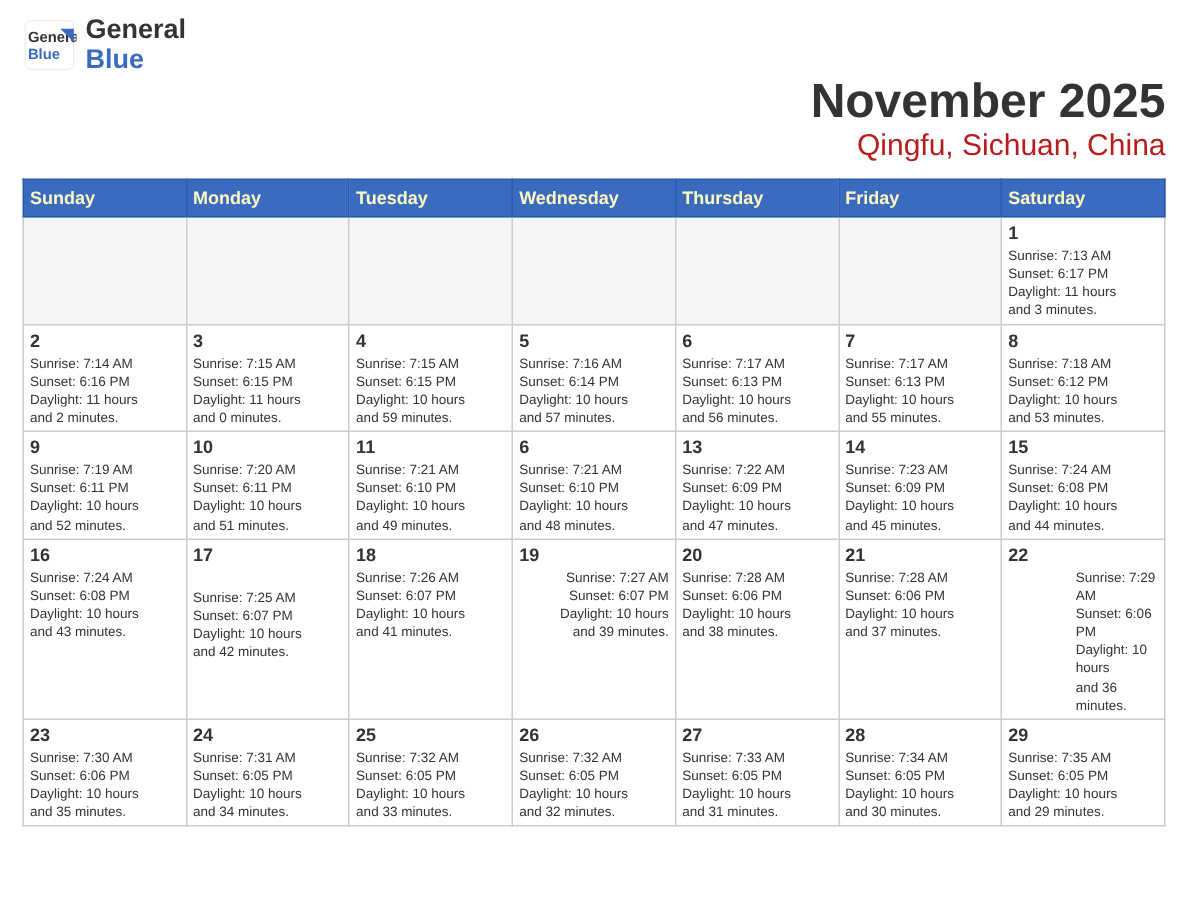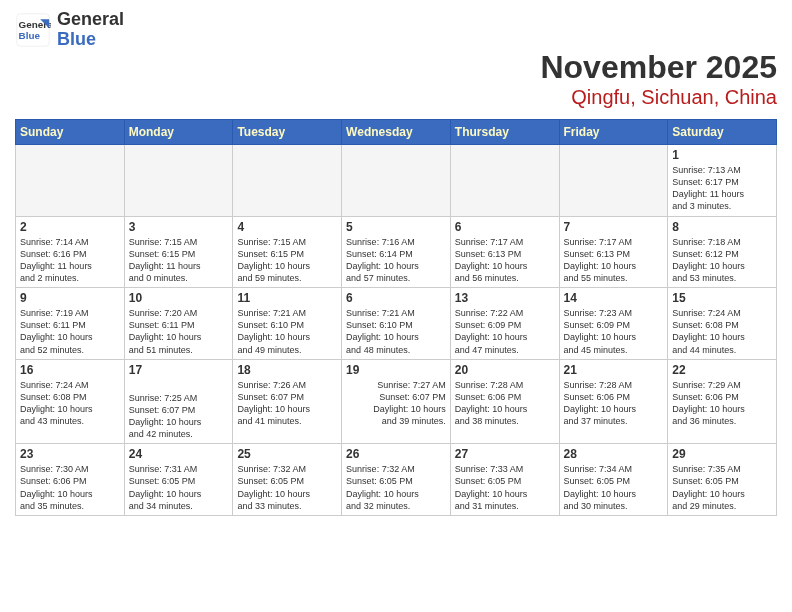--- a/index.html
+++ b/index.html
@@ -254,21 +254,21 @@
           </td>
           <td>
             <span class="day-number">21</span>
             <div class="day-info" style="white-space: pre-line;">Sunrise: 7:28 AM
 Sunset: 6:06 PM
 Daylight: 10 hours
 and 37 minutes.</div>
           </td>
           <td>
             <span class="day-number">22</span>
-            <div class="day-info" style="white-space: pre-line;">Sunrise: 7:29 AM
+            <div class="day-info" style="white-space: pre-line; margin-left: 45px;">Sunrise: 7:29 AM
 Sunset: 6:06 PM
 Daylight: 10 hours
 and 36 minutes.</div>
           </td>
         </tr>
         <tr>
           <td>
             <span class="day-number">23</span>
             <div class="day-info" style="white-space: pre-line;">Sunrise: 7:30 AM
 Sunset: 6:06 PM

